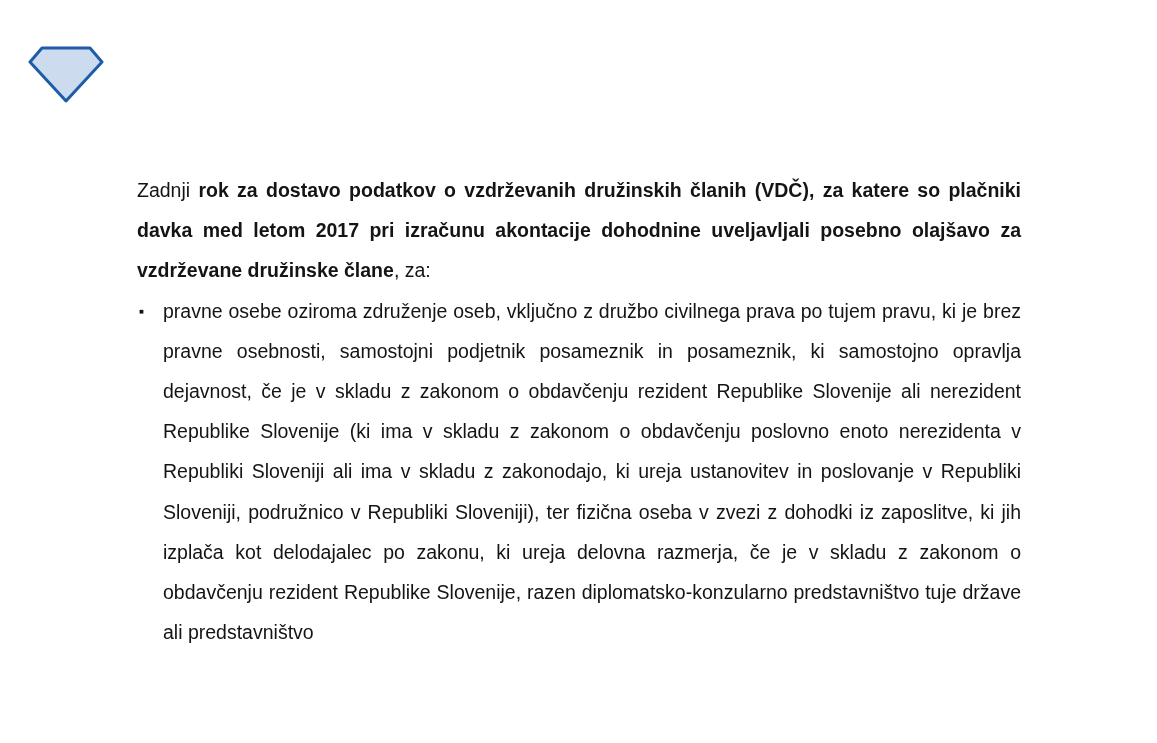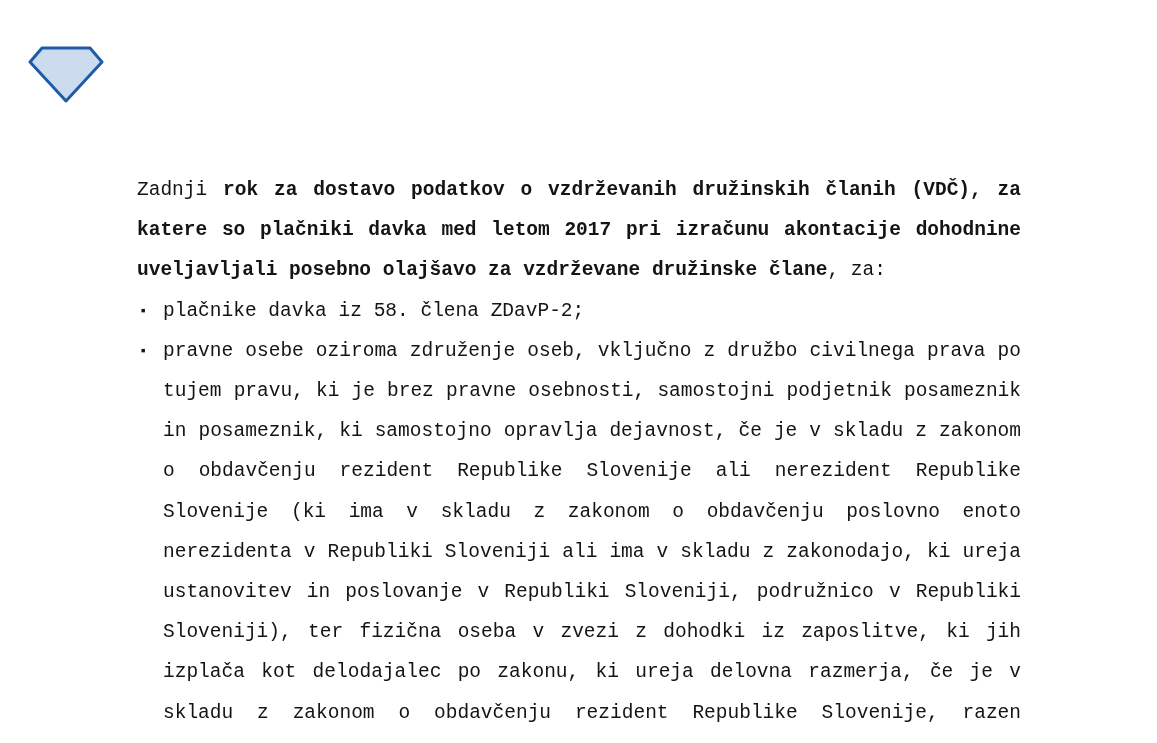--- a/index.html
+++ b/index.html
@@ -15,21 +15,20 @@
     height: 743px;
     background: var(--page-bg);
     overflow: hidden;
     font-family: "Liberation Sans", "DejaVu Sans", sans-serif;
   }
   .page {
     position: relative;
     width: 1157px;
     height: 743px;
     background: var(--page-bg);
-    font-family: Liberation Mono, monospace;
   }
   .logo {
     position: absolute;
     left: 28px;
     top: 46px;
     width: 76px;
     height: 57px;
   }
   .logo svg { display: block; width: 100%; height: 100%; }
   .logo .shield {
@@ -86,21 +85,21 @@
       <rect class="speedline" x="12" y="18" width="44" height="2" transform="skewY(-2)"></rect>
       <rect class="speedline" x="18" y="28" width="40" height="2" transform="skewY(-2)"></rect>
     </svg>
   </div>
 
   <div class="doc">
     <p><span>Zadnji </span><span class="intro-bold">rok za dostavo podatkov o vzdrževanih družinskih članih (VDČ), za katere so plačniki davka med letom 2017 pri izračunu akontacije dohodnine uveljavljali posebno olajšavo za vzdrževane družinske člane</span><span>, za:</span></p>
 
     <ul class="bullets">
       <li>
-        <span class="bullet-marker">▪</span><span>plačnike davka iz 58. člena ZDavP-2;</span>
+        <span class="bullet-marker">▪</span>
       </li>
       <li>
         <span class="bullet-marker">▪</span><span>pravne osebe oziroma združenje oseb, vključno z družbo civilnega prava po tujem pravu, ki je brez pravne osebnosti, samostojni podjetnik posameznik in posameznik, ki samostojno opravlja dejavnost, če je v skladu z zakonom o obdavčenju rezident Republike Slovenije ali nerezident Republike Slovenije (ki ima v skladu z zakonom o obdavčenju poslovno enoto nerezidenta v Republiki Sloveniji ali ima v skladu z zakonodajo, ki ureja ustanovitev in poslovanje v Republiki Sloveniji, podružnico v Republiki Sloveniji), ter fizična oseba v zvezi z dohodki iz zaposlitve, ki jih izplača kot delodajalec po zakonu, ki ureja delovna razmerja, če je v skladu z zakonom o obdavčenju rezident Republike Slovenije, razen diplomatsko-konzularno predstavništvo tuje države ali predstavništvo</span>
       </li>
     </ul>
   </div>
 
 </div>
 
 </body></html>

